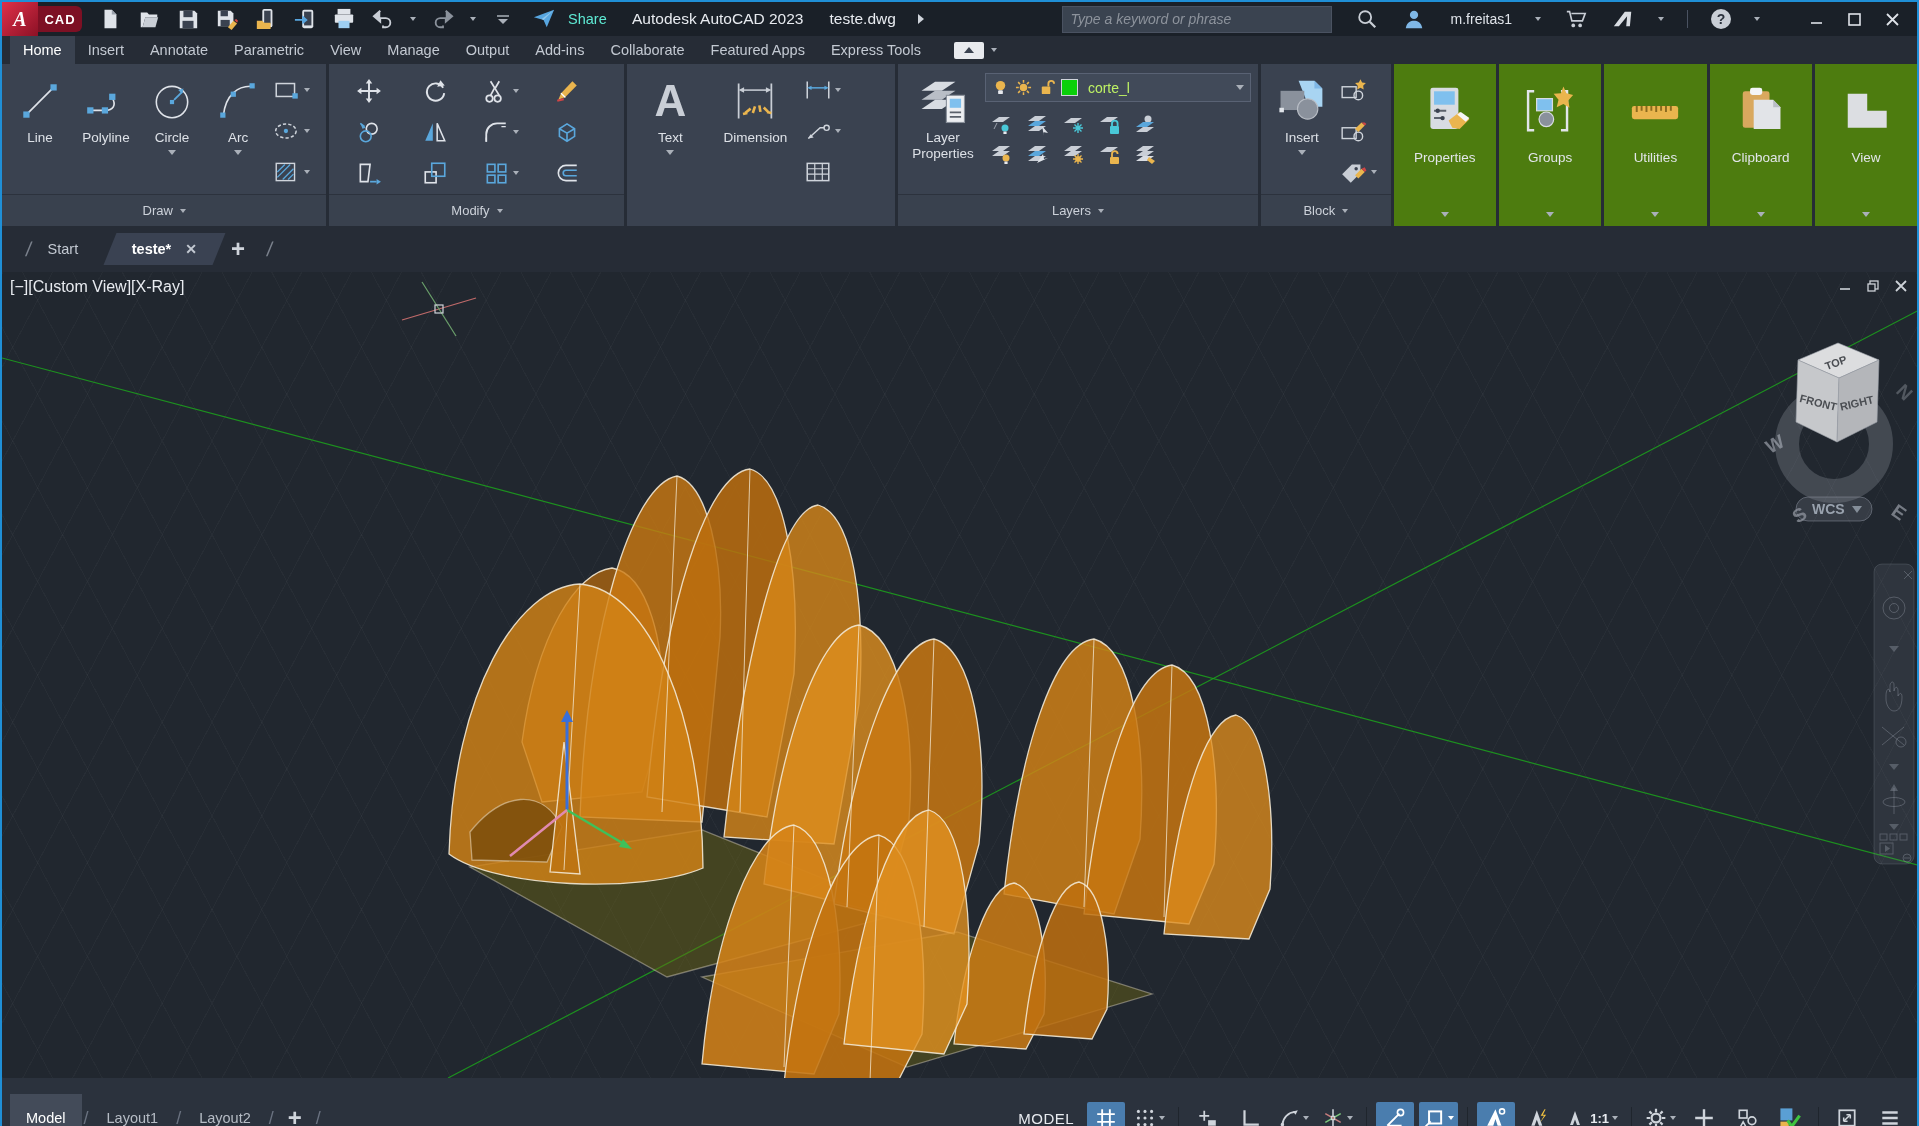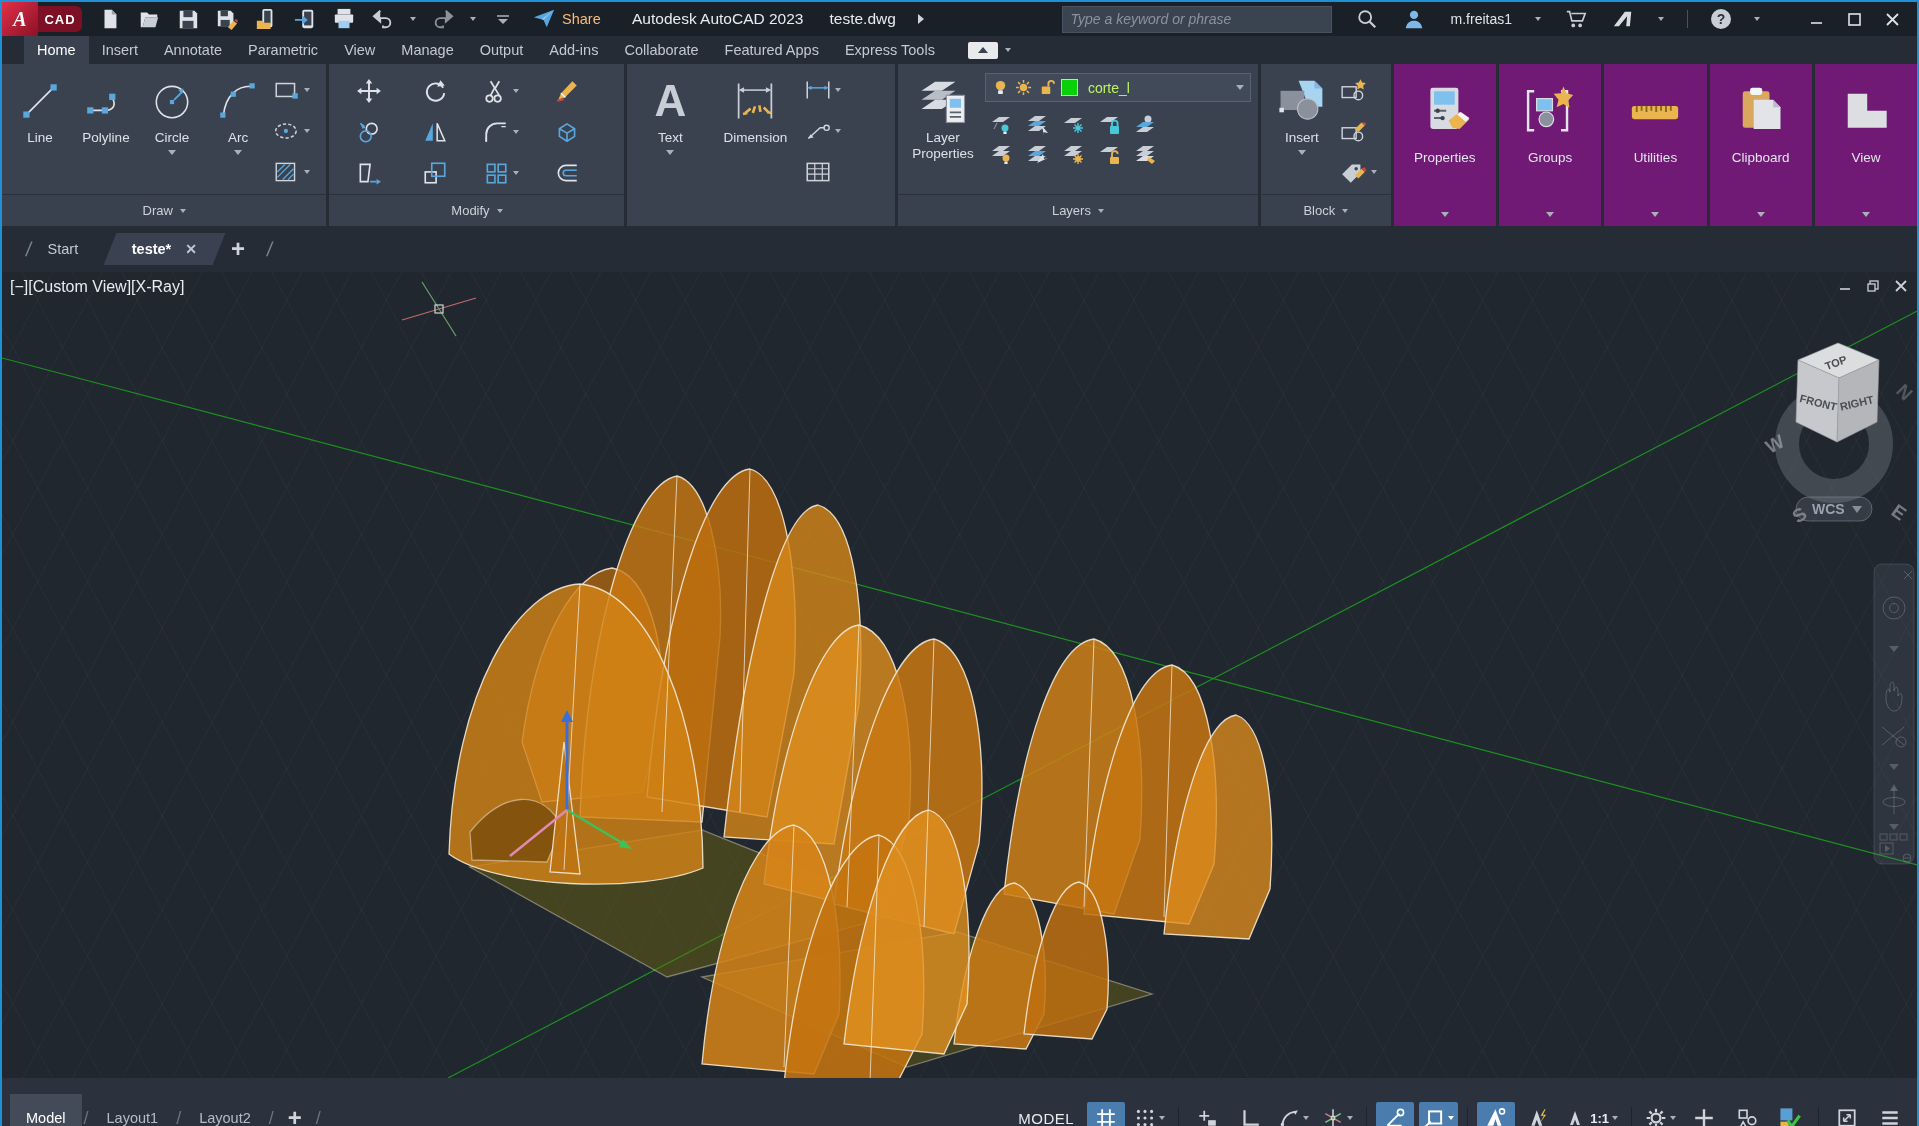--- a/index.html
+++ b/index.html
@@ -13,60 +13,60 @@
   .logo-a{width:36px;background:linear-gradient(135deg,#e03048,#8c1126);color:#fff;
           font:bold italic 20px "Liberation Serif",serif;display:flex;align-items:center;justify-content:center;}
   .logo-cad{width:44px;background:#7d1024;color:#fff;font:bold 13px "Liberation Sans",sans-serif;
           display:flex;align-items:center;justify-content:center;letter-spacing:1px;
           border-radius:0 6px 6px 0;margin:4px 0;}
   .qat{display:flex;align-items:center;gap:15px;margin-left:16px;}
   .qicon{width:24px;height:24px;display:flex;align-items:center;justify-content:center;cursor:pointer;}
   .caret{width:0;height:0;border-left:4px solid transparent;border-right:4px solid transparent;
          border-top:5px solid #aab0b9;display:inline-block;}
   .caret.sm{border-left-width:3.5px;border-right-width:3.5px;border-top-width:4px;}
-  .share{display:flex;align-items:center;gap:7px;margin-left:18px;color:#fdba74;font-size:14.5px;cursor:pointer;}
+  .share{display:flex;align-items:center;gap:13px;margin-left:18px;color:#5eead4;font-size:14.5px;cursor:pointer;}
   .wintitle{position:absolute;left:630px;top:0;height:34px;display:flex;align-items:center;gap:0;
             color:#e8ebf0;font-size:15.5px;}
   .wintitle .doc{margin-left:26px;}
   .wintitle .nextarrow{margin-left:22px;width:0;height:0;border-top:5px solid transparent;
             border-bottom:5px solid transparent;border-left:6px solid #cfd4db;}
   .tright{margin-left:auto;display:flex;align-items:center;gap:23px;padding-right:6px;}
   .searchbox{width:268px;height:25px;background:#3a4350;border:1px solid #4a5261;display:flex;align-items:center;}
   .searchbox input{flex:1;background:transparent;border:none;outline:none;color:#c7ccd4;
             font:italic 14px "Liberation Sans",sans-serif;padding:0 8px;}
   .searchbox input::placeholder{color:#8d939c;}
   .uname{color:#dfe3e9;font-size:14px;margin-left:2px;}
   .vsep{width:1px;height:18px;background:#4a5261;}
   .helpcirc{width:20px;height:20px;border-radius:50%;background:#c9ced6;color:#2a313c;
             font:bold 14px "Liberation Sans",sans-serif;display:flex;align-items:center;justify-content:center;}
   .winbtns{display:flex;align-items:center;gap:0;margin-left:14px;}
   .wbtn{width:38px;height:30px;display:flex;align-items:center;justify-content:center;cursor:pointer;}
   
-  .rtabs{height:28px;background:#262c36;display:flex;align-items:stretch;padding-left:22px;}
+  .rtabs{height:28px;background:#262c36;display:flex;align-items:stretch;padding-left:8px;}
   .rtab{padding:0 13px;display:flex;align-items:center;color:#c3c9d2;font-size:14.5px;cursor:pointer;}
   .rtab.active{background:#3a4250;color:#ffffff;}
   .collapsebtn{margin-left:20px;align-self:center;width:30px;height:17px;background:#e8eaee;border-radius:2px;
       display:flex;align-items:center;justify-content:center;cursor:pointer;}
   .collapsebtn .up{width:0;height:0;border-left:5px solid transparent;border-right:5px solid transparent;
       border-bottom:6px solid #3a4250;}
   
   .ribbon{height:162px;background:#262c36;display:flex;gap:3px;}
   .panel{background:#3a4250;display:flex;flex-direction:column;}
   .pbody{height:131px;display:flex;padding:3px 7px 0 7px;box-sizing:border-box;gap:4px;}
   .plabel{height:31px;background:#39414e;border-top:1px solid #2c323d;display:flex;align-items:center;
           justify-content:center;gap:7px;color:#ccd1d9;font-size:13px;cursor:pointer;}
   .bigbtn{width:62px;display:flex;flex-direction:column;align-items:center;color:#dde1e7;
           font-size:13.5px;padding-top:5px;cursor:pointer;text-align:center;line-height:16px;}
   .bigbtn .bicon{height:58px;display:flex;align-items:center;justify-content:center;}
   .bigbtn .caret{margin-top:4px;}
   .minicol{display:flex;flex-direction:column;justify-content:space-around;padding:2px 0;}
   .minirow{display:flex;align-items:center;gap:3px;height:34px;cursor:pointer;}
   .mgrid{display:grid;grid-template-columns:repeat(4,66px);grid-auto-rows:41px;align-items:center;}
   .mcell{display:flex;align-items:center;justify-content:center;gap:4px;cursor:pointer;}
-  .cpanel{width:104px;background:#701a75;display:flex;flex-direction:column;align-items:center;cursor:pointer;}
+  .cpanel{width:104px;background:#4d7c0f;display:flex;flex-direction:column;align-items:center;cursor:pointer;}
   .cpanel .cicon{height:76px;display:flex;align-items:flex-end;justify-content:center;}
   .cpanel .clabel{color:#e2e5ea;font-size:13.5px;margin-top:10px;}
   .cpanel .ccaret{margin-top:auto;margin-bottom:9px;}
   .layercombo{width:252px;height:27px;background:#414a59;border:1px solid #596274;display:flex;
           align-items:center;gap:6px;padding:0 6px;margin-top:6px;cursor:pointer;}
   .layercombo .lname{color:#bef264;font-size:14px;flex:1;margin-left:4px;}
   .swatch{width:15px;height:15px;background:#0ad00a;border:1px solid #cfd4db;}
   .lgrid{display:grid;grid-template-columns:repeat(5,36px);grid-auto-rows:30px;margin-top:8px;align-items:center;justify-items:center;}
   
   .ftabs{height:46px;background:#262c36;display:flex;align-items:center;padding-left:14px;color:#c3c9d2;}

